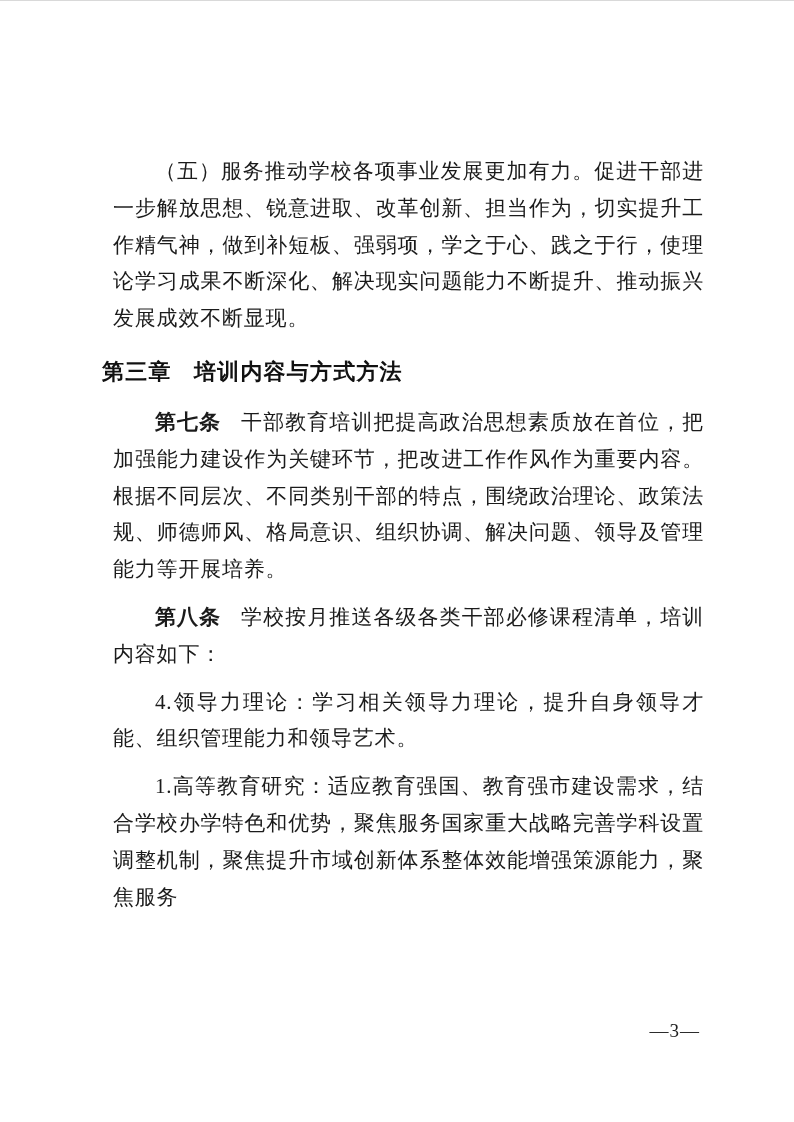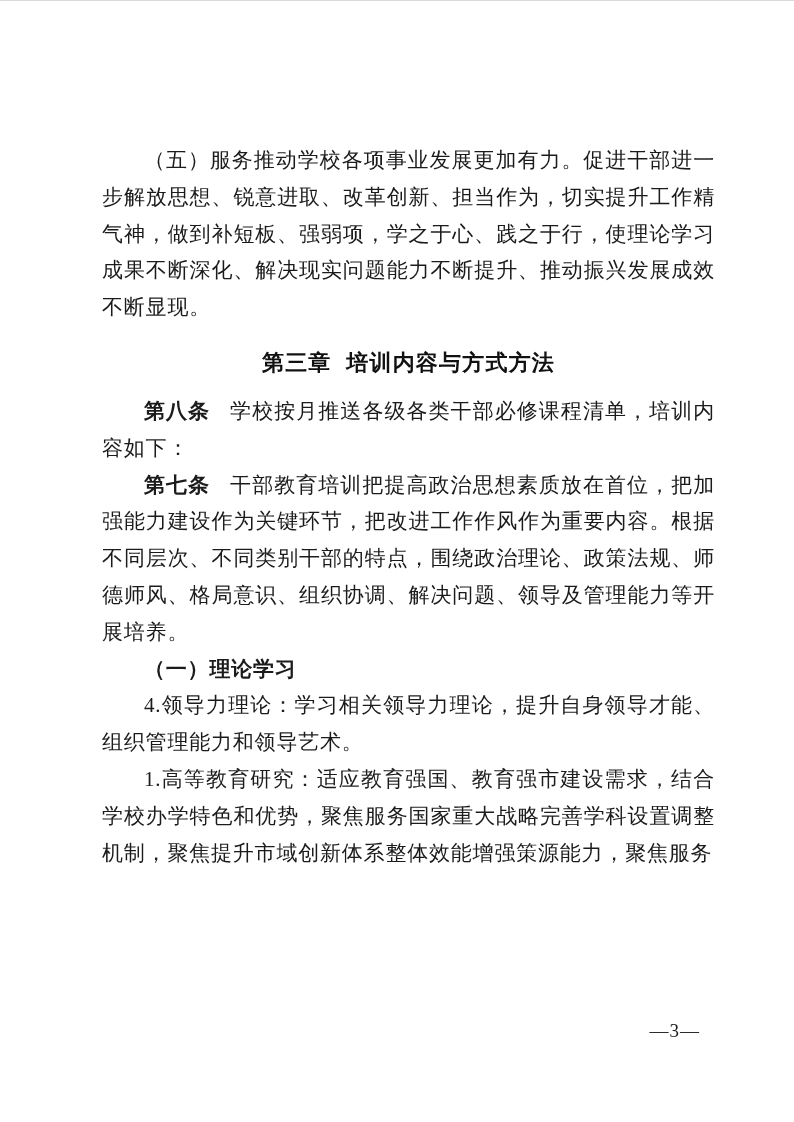--- a/index.html
+++ b/index.html
@@ -19,27 +19,26 @@
   .content {
     position: absolute;
     left: 102px; top: 141px;
     width: 613px;
     font-size: 21px;
     line-height: 36.8px;
     letter-spacing: 0.8px;
     text-align: justify;
     text-justify: inter-character;
   }
-  .content p { margin: 0; text-indent: 2em; }
+  .content p { margin: 11px; text-indent: 2em; }
   .chapter-heading {
     margin: 18px 0 11px;
-    font-family: Liberation Serif, serif;
+    font-family: Liberation Mono, monospace;
     font-size: 22px;
     font-weight: 700;
-    text-align: center;
     text-indent: 0;
     letter-spacing: 1.2px;
     word-spacing: 8px;
     line-height: 38px;
     color: #111111;
   }
   .article-label { font-weight: 700; padding-right: 0.95em; }
   .section-heading { font-weight: 700; text-indent: 2em; margin: 0; line-height: 36.8px; }
   .page-number {
     position: absolute;
@@ -52,25 +51,24 @@
 </head>
 <body>
 
 <div class="page">
   <div class="content">
 
     <p>（五）服务推动学校各项事业发展更加有力。促进干部进一步解放思想、锐意进取、改革创新、担当作为，切实提升工作精气神，做到补短板、强弱项，学之于心、践之于行，使理论学习成果不断深化、解决现实问题能力不断提升、推动振兴发展成效不断显现。</p>
 
     <h2 class="chapter-heading">第三章 培训内容与方式方法</h2>
 
+    <p><strong class="article-label">第七条</strong><span>干部教育培训把提高政治思想素质放在首位，把加强能力建设作为关键环节，把改进工作作风作为重要内容。根据不同层次、不同类别干部的特点，围绕政治理论、政策法规、师德师风、格局意识、组织协调、解决问题、领导及管理能力等开展培养。</span></p>
+
     <p><strong class="article-label">第八条</strong><span>学校按月推送各级各类干部必修课程清单，培训内容如下：</span></p>
 
-    <p><strong class="article-label">第七条</strong><span>干部教育培训把提高政治思想素质放在首位，把加强能力建设作为关键环节，把改进工作作风作为重要内容。根据不同层次、不同类别干部的特点，围绕政治理论、政策法规、师德师风、格局意识、组织协调、解决问题、领导及管理能力等开展培养。</span></p>
-
-    <p class="section-heading">（一）理论学习</p>
 
 
     <p>4.领导力理论：学习相关领导力理论，提升自身领导才能、组织管理能力和领导艺术。</p>
 
     <p>1.高等教育研究：适应教育强国、教育强市建设需求，结合学校办学特色和优势，聚焦服务国家重大战略完善学科设置调整机制，聚焦提升市域创新体系整体效能增强策源能力，聚焦服务</p>
 
   </div>
 
   <div class="page-number">—3—</div>
 </div>

